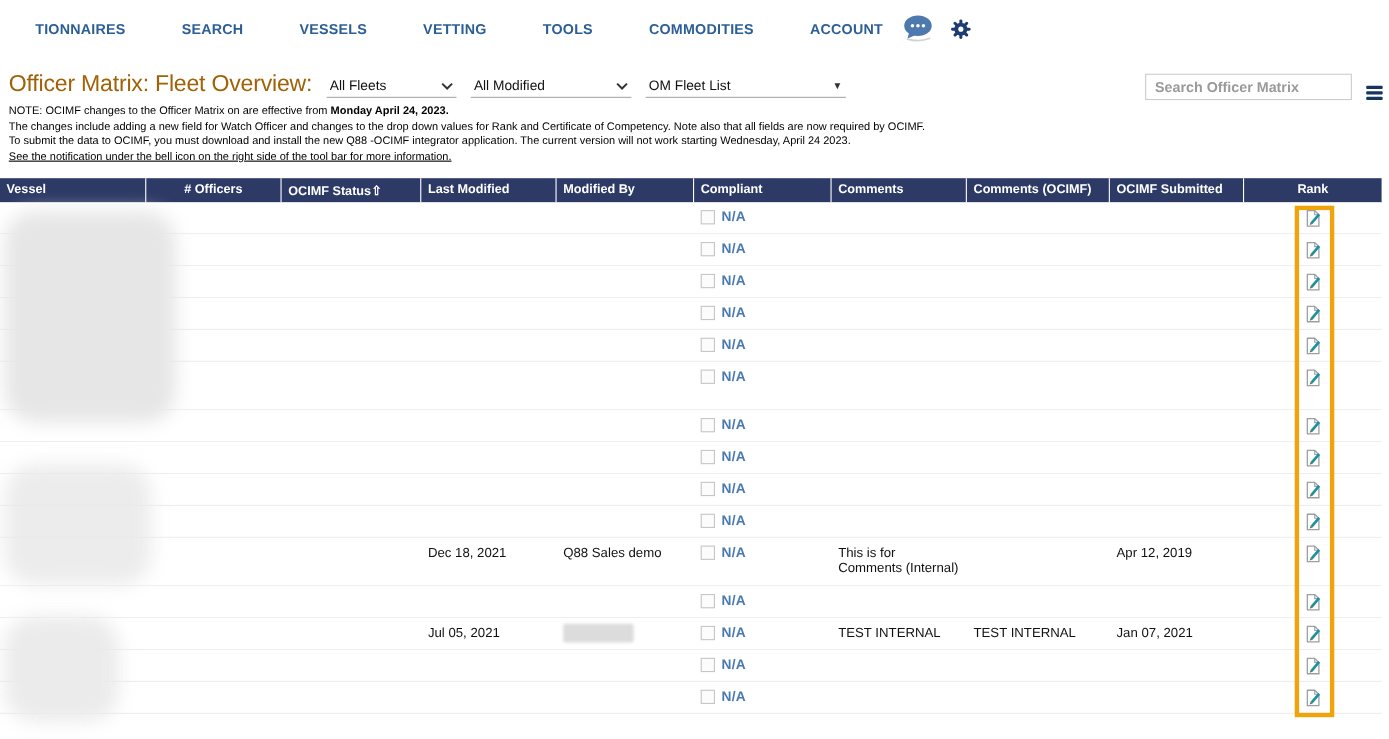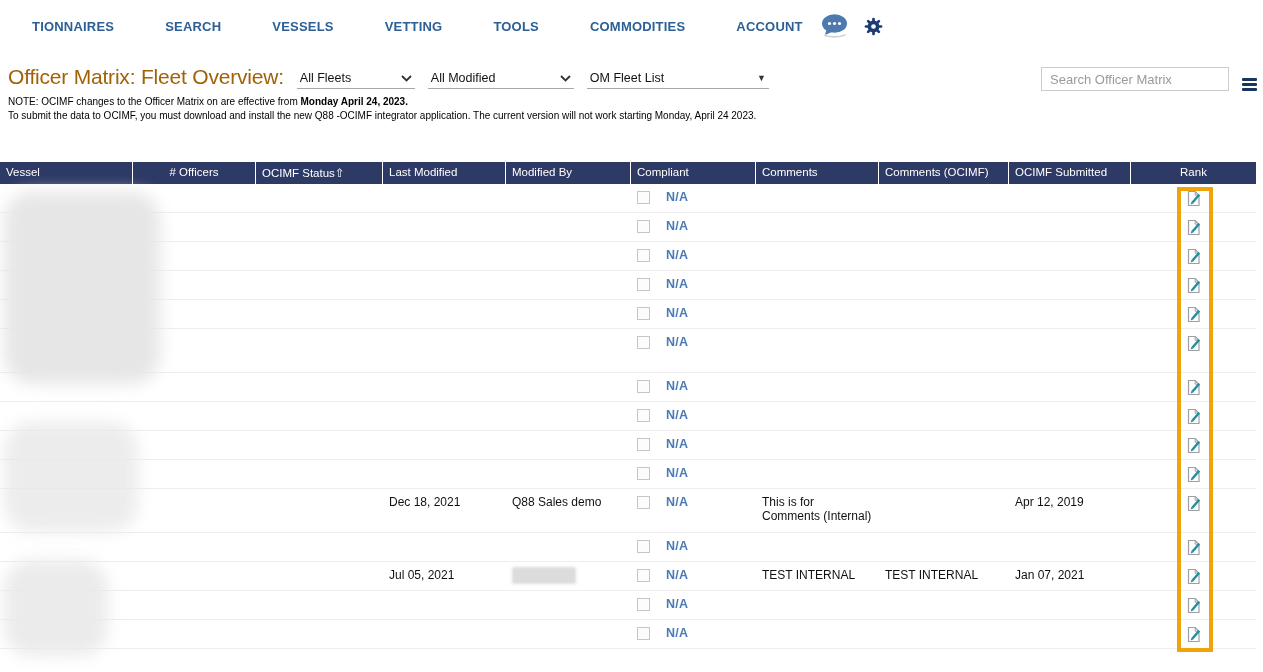--- a/index.html
+++ b/index.html
@@ -17,43 +17,43 @@
   .page-title{font-size:21px;font-weight:400;color:#a16207;margin:0;line-height:26px;letter-spacing:-0.2px;}
   .filter{display:flex;align-items:center;justify-content:space-between;
           border-bottom:1px solid #a8a8a8;font-size:12.5px;color:#111;
           padding:0 3px 3px 3px;margin-left:13px;margin-bottom:1px;cursor:pointer;background:#fff;}
   .f1{width:112px}.f2{width:140px}.f3{width:176px}
   .chev{flex:none;margin-left:4px}
   .tri{font-size:9px;color:#333;flex:none;margin-left:4px}
   
   .searchbox{position:absolute;top:67px;left:1041px;width:188px;height:24px;border:1px solid #ccc;
              box-sizing:border-box;display:flex;align-items:center;padding:0 6px;background:#fff;}
-  .searchbox input{border:0;outline:0;flex:1;font-size:13px;color:#be185d;font-family:"Liberation Sans",sans-serif;background:transparent;}
+  .searchbox input{border:0;outline:0;flex:1;font-size:13px;color:#be185d;font-family:"Liberation Sans",sans-serif;background:transparent;font-weight:bold;}
   .searchbox input::placeholder{color:#9a9a9a;}
   .hamburger{position:absolute;top:78px;left:1242px;width:15px;cursor:pointer;}
   .hamburger span{display:block;height:2.5px;background:#17365d;margin-bottom:2.6px;border-radius:1px;}
   
   .note{position:absolute;top:95px;left:8px;font-size:10px;line-height:13.6px;color:#000;}
   .note .u{text-decoration:underline;}
   
   .table{position:absolute;top:162px;left:0;width:1256px;}
   .thead{display:flex;background:#2d3a66;height:22px;}
-  .th{box-sizing:border-box;color:#fff;font-size:11.5px;font-weight:400;
+  .th{box-sizing:border-box;color:#fff;font-size:11.5px;font-weight:700;
       padding:4px 6px 0 6px;border-right:1px solid #fff;white-space:nowrap;overflow:hidden;cursor:pointer;}
   .th:last-child{border-right:none;}
   .trow{display:flex;border-bottom:1px solid #ededed;min-height:28px;background:#fff;}
   .trow.tall{min-height:43px;}
   .td{box-sizing:border-box;padding:6px 6px 2px 6px;font-size:12px;color:#111;line-height:14px;}
   .center{text-align:center;}
   .c0{width:133px}.c1{width:123px}.c2{width:127px}.c3{width:123px}.c4{width:125px}
   .c5{width:125px}.c6{width:123px}.c7{width:130px}.c8{width:122px}.c9{width:125px}
   .compliant-cell{display:flex;align-items:flex-start;gap:6px;}
   .checkbox{width:11px;height:11px;border:1px solid #c6c6c6;background:#fcfcfc;display:inline-block;
             margin-top:1px;flex:none;cursor:pointer;}
-  .na{font-weight:700;color:#4a7ab5;font-size:12.5px;letter-spacing:.2px;margin-left:10px;}
+  .na{font-weight:700;color:#4a7ab5;font-size:12.5px;letter-spacing:.2px;}
   .edit-btn{background:none;border:0;padding:0;margin:0 auto;display:inline-block;cursor:pointer;line-height:0;}
   
   .blob{position:absolute;background:#e9e9e9;filter:blur(8px);border-radius:28px;z-index:5;}
   .blob1{left:4px;top:192px;width:156px;height:192px;background:#e6e6e6;}
   .blob2{left:4px;top:422px;width:134px;height:110px;opacity:.85;}
   .blob3{left:4px;top:560px;width:104px;height:96px;opacity:.9;}
   .blurbox{display:inline-block;width:64px;height:17px;background:#dcdcdc;border-radius:2px;
            filter:blur(1.5px);vertical-align:top;margin-top:-1px;}
   
   .highlight{position:absolute;left:1177px;top:187px;width:36px;height:465px;
@@ -123,21 +123,23 @@
   </svg>
 </div>
 <div class="hamburger">
   <span></span>
     <span></span>
     <span></span>
 </div>
 
 <div class="note">
   <div><span>NOTE: OCIMF changes to the Officer Matrix on are effective from </span><b>Monday April 24, 2023.</b></div>
-  <div>To submit the data to OCIMF, you must download and install the new Q88 -OCIMF integrator application. The current version will not work starting Monday, April 24 2023.</div>
+  <div>The changes include adding a new field for Watch Officer and changes to the drop down values for Rank and Certificate of Competency. Note also that all fields are now required by OCIMF.</div>
+  <div>To submit the data to OCIMF, you must download and install the new Q88 -OCIMF integrator application. The current version will not work starting Wednesday, April 24 2023.</div>
+  <div class="u">See the notification under the bell icon on the right side of the tool bar for more information.</div>
 </div>
 
 <div class="table">
   <div class="thead">
       <div class="th c0">Vessel</div>
       <div class="th c1 center"># Officers</div>
       <div class="th c2">OCIMF Status<span>⇧</span></div>
       <div class="th c3">Last Modified</div>
       <div class="th c4">Modified By</div>
       <div class="th c5">Compliant</div>

